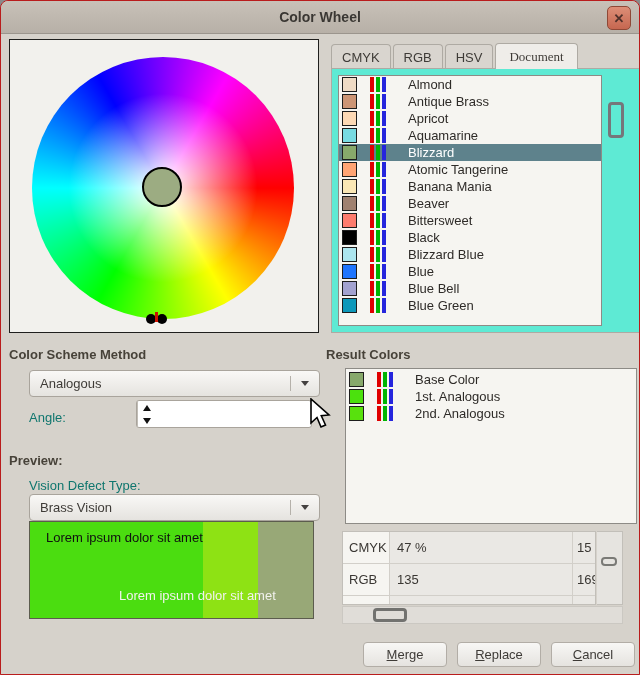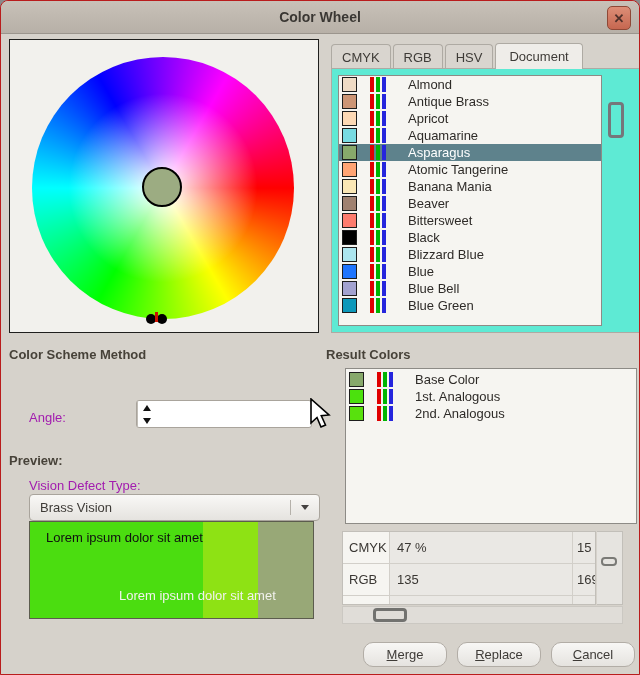--- a/index.html
+++ b/index.html
@@ -24,37 +24,37 @@
   .center-swatch{position:absolute;left:132px;top:127px;width:40px;height:40px;border-radius:50%;
     border:2px solid #000;box-sizing:border-box;}
   .marker{position:absolute;width:10px;height:10px;border-radius:50%;background:#000;}
   .marker-tick{position:absolute;width:3px;height:10px;background:#cc1100;}
 
   
   .tabbar{position:absolute;left:330px;top:42px;height:26px;display:flex;align-items:flex-end;gap:2px;}
   .tab{height:25px;box-sizing:border-box;padding:0 10px;display:flex;align-items:center;
     font-size:13px;color:#3e3b37;background:#d9d5cf;border:1px solid #aeaaa3;
     border-bottom:none;border-radius:4px 4px 0 0;cursor:pointer;}
-  .tab.active{background:#efede9;height:26px;padding:12px 13px;position:relative;z-index:3;}
+  .tab.active{background:#efede9;height:26px;padding:12px 13px;position:relative;z-index:3;font-family:Liberation Serif, serif;}
   .tab-frame{position:absolute;left:330px;top:67px;width:334px;height:265px;background:#5eead4;
     border:1px solid #aeaaa3;box-sizing:border-box;z-index:1;}
   .doc-list{position:absolute;left:6px;top:6px;width:264px;height:251px;background:#f6f5f1;
     border:1px solid #8d8b86;box-sizing:border-box;overflow:hidden;}
   .list-scroll{position:absolute;left:272px;top:6px;width:27px;height:251px;}
   .scroll-thumb-v{position:absolute;left:4px;top:27px;width:16px;height:36px;
     border:3px solid #76767a;border-radius:4px;box-sizing:border-box;}
   .crow{height:17px;display:flex;align-items:center;font-size:13px;color:#2e2b28;cursor:pointer;}
   .crow.selected{background:#5e828c;color:#fff;}
   .sw{width:15px;height:15px;margin-left:3px;border:1px solid #1d1d1d;box-sizing:border-box;flex:none;}
   .bars{margin-left:13px;width:16px;height:15px;flex:none;
     background:linear-gradient(90deg,#e00000 0 4px,transparent 4px 6px,#00b500 6px 10px,transparent 10px 12px,#2525dd 12px 16px);}
   .clabel{margin-left:22px;white-space:nowrap;}
 
   
-  .lbl{position:absolute;font-size:13px;color:#a21caf;}
+  .lbl{position:absolute;font-size:13px;color:#0f766e;}
   .lbl.bold{font-weight:bold;color:#474239;}
   .combo{position:absolute;width:291px;height:27px;box-sizing:border-box;display:flex;align-items:center;
     background:linear-gradient(#f9f8f6,#e5e3df);border:1px solid #a9a49c;border-radius:4px;cursor:pointer;}
   .combo-text{flex:1;font-size:13px;color:#3e3b37;padding-left:10px;}
   .combo-sep{width:1px;height:15px;background:#b5b1aa;}
   .combo-arr{width:28px;display:flex;align-items:center;justify-content:center;}
   .tri-down{width:0;height:0;border-left:4px solid transparent;border-right:4px solid transparent;
     border-top:5px solid #444140;}
   .spin{position:absolute;left:135px;top:399px;width:176px;height:28px;box-sizing:border-box;
     background:#fff;border:1px solid #a9a49c;border-radius:3px;display:flex;}
@@ -91,21 +91,21 @@
   .vscroll-thumb{position:absolute;left:4px;top:25px;width:16px;height:9px;
     border:2px solid #7a7a76;border-radius:4px;box-sizing:border-box;}
   .hscroll{position:absolute;left:341px;top:605px;width:281px;height:18px;background:#e0ddd8;
     border:1px solid #cbc8c2;box-sizing:border-box;}
   .hscroll-thumb{position:absolute;left:30px;top:1px;width:34px;height:14px;
     border:3px solid #72726f;border-radius:4px;box-sizing:border-box;}
 
   .btn-row{position:absolute;left:320px;top:641px;right:4px;display:flex;justify-content:flex-end;gap:10px;}
   .pbtn{min-width:84px;height:25px;box-sizing:border-box;font-family:"Liberation Sans",sans-serif;
     font-size:13px;color:#3e3b37;background:linear-gradient(#f8f7f5,#e5e3df);
-    border:1px solid #b2ada6;border-radius:10px;cursor:pointer;padding:0 12px;}
+    border:1px solid #b2ada6;border-radius:4px;cursor:pointer;padding:0 12px;}
 </style>
 </head>
 <body>
 
 <div class="window">
   <div class="titlebar">
     <span class="title-text">Color Wheel</span>
     <div class="close-btn">
       <span>✕</span>
     </div>
@@ -143,21 +143,21 @@
           <span class="clabel">Apricot</span>
         </div>
         <div class="crow">
           <span class="sw" style="background: rgb(120, 219, 226);"></span>
           <span class="bars"></span>
           <span class="clabel">Aquamarine</span>
         </div>
         <div class="crow selected">
           <span class="sw" style="background: rgb(135, 169, 107);"></span>
           <span class="bars"></span>
-          <span class="clabel">Asparagus</span>
+          <span class="clabel">Blizzard</span>
         </div>
         <div class="crow">
           <span class="sw" style="background: rgb(255, 164, 116);"></span>
           <span class="bars"></span>
           <span class="clabel">Atomic Tangerine</span>
         </div>
         <div class="crow">
           <span class="sw" style="background: rgb(250, 231, 181);"></span>
           <span class="bars"></span>
           <span class="clabel">Banana Mania</span>
@@ -197,20 +197,27 @@
           <span class="bars"></span>
           <span class="clabel">Blue Green</span>
         </div>
       </div>
     <div class="list-scroll">
       <div class="scroll-thumb-v"></div>
     </div>
   </div>
 
   <div class="lbl bold" style="left:8px;top:346px;">Color Scheme Method</div>
+  <div class="combo" style="left:28px;top:369px;">
+    <span class="combo-text">Analogous</span>
+    <span class="combo-sep"></span>
+    <span class="combo-arr">
+        <span class="tri-down"></span>
+      </span>
+  </div>
 
   <div class="lbl" style="left:28px;top:409px;">Angle:</div>
   <div class="spin">
     <span class="spin-btns">
       <div>
           <span class="tri-up-s"></span>
         </div>
       <div>
           <span class="tri-down-s"></span>
         </div>

